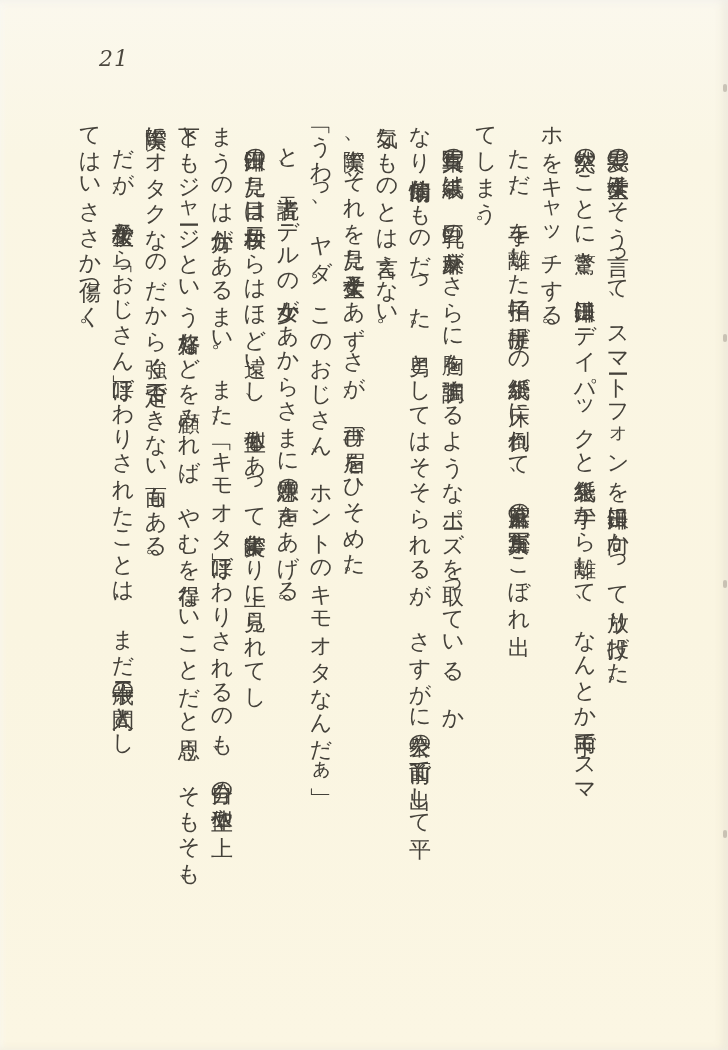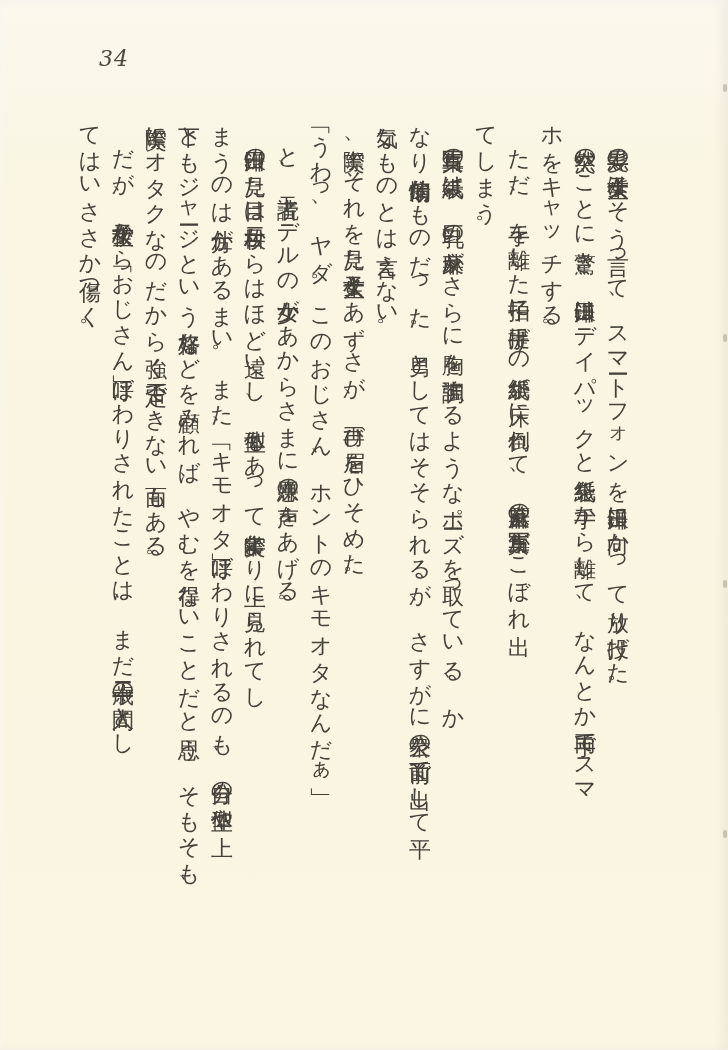--- a/index.html
+++ b/index.html
@@ -51,21 +51,21 @@
     height: 8px;
     border-radius: 2px;
     background: rgba(150, 143, 130, 0.45);
   }
 </style>
 </head>
 <body>
 
 <div class="page">
 
-  <div class="page-number">34</div>
+  <div class="page-number">21</div>
 
   <div class="text-block">
       <div class="line indent-full">黒髪の女子大生はそう言って、スマートフォンを鎌田に向かって放り投げた。</div>
       <div class="line indent-full">突然のことに驚き、鎌田はデイパックと紙袋を手から離して、なんとか両手でスマ</div>
       <div class="line indent-none">ホをキャッチする。</div>
       <div class="line indent-full">ただ、手を離した拍子に手提げの紙袋が床に倒れて、笹宮麻菜の写真集がこぼれ出</div>
       <div class="line indent-none">てしまう。</div>
       <div class="line indent-full">写真集の表紙は、巨乳の麻菜がさらに胸を強調するようなポーズを取っている、か</div>
       <div class="line indent-none">なり扇情的なものだった。男としてはそそられるが、さすがに公衆の面前で出して平</div>
       <div class="line indent-none">気なものとは言えない。</div>

